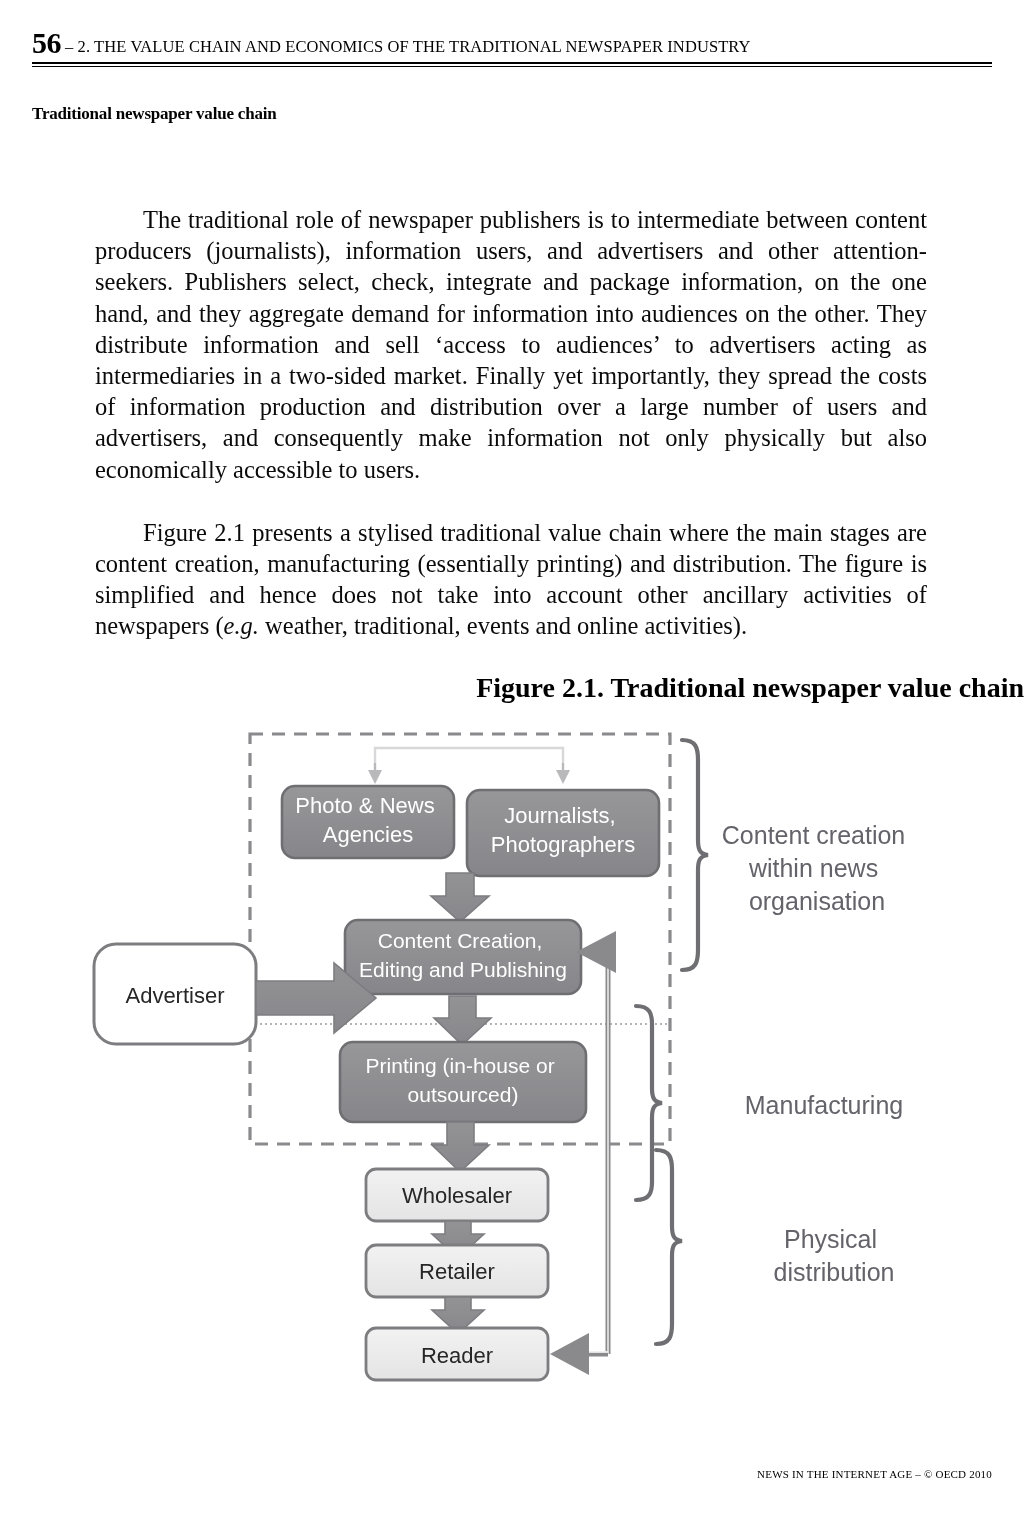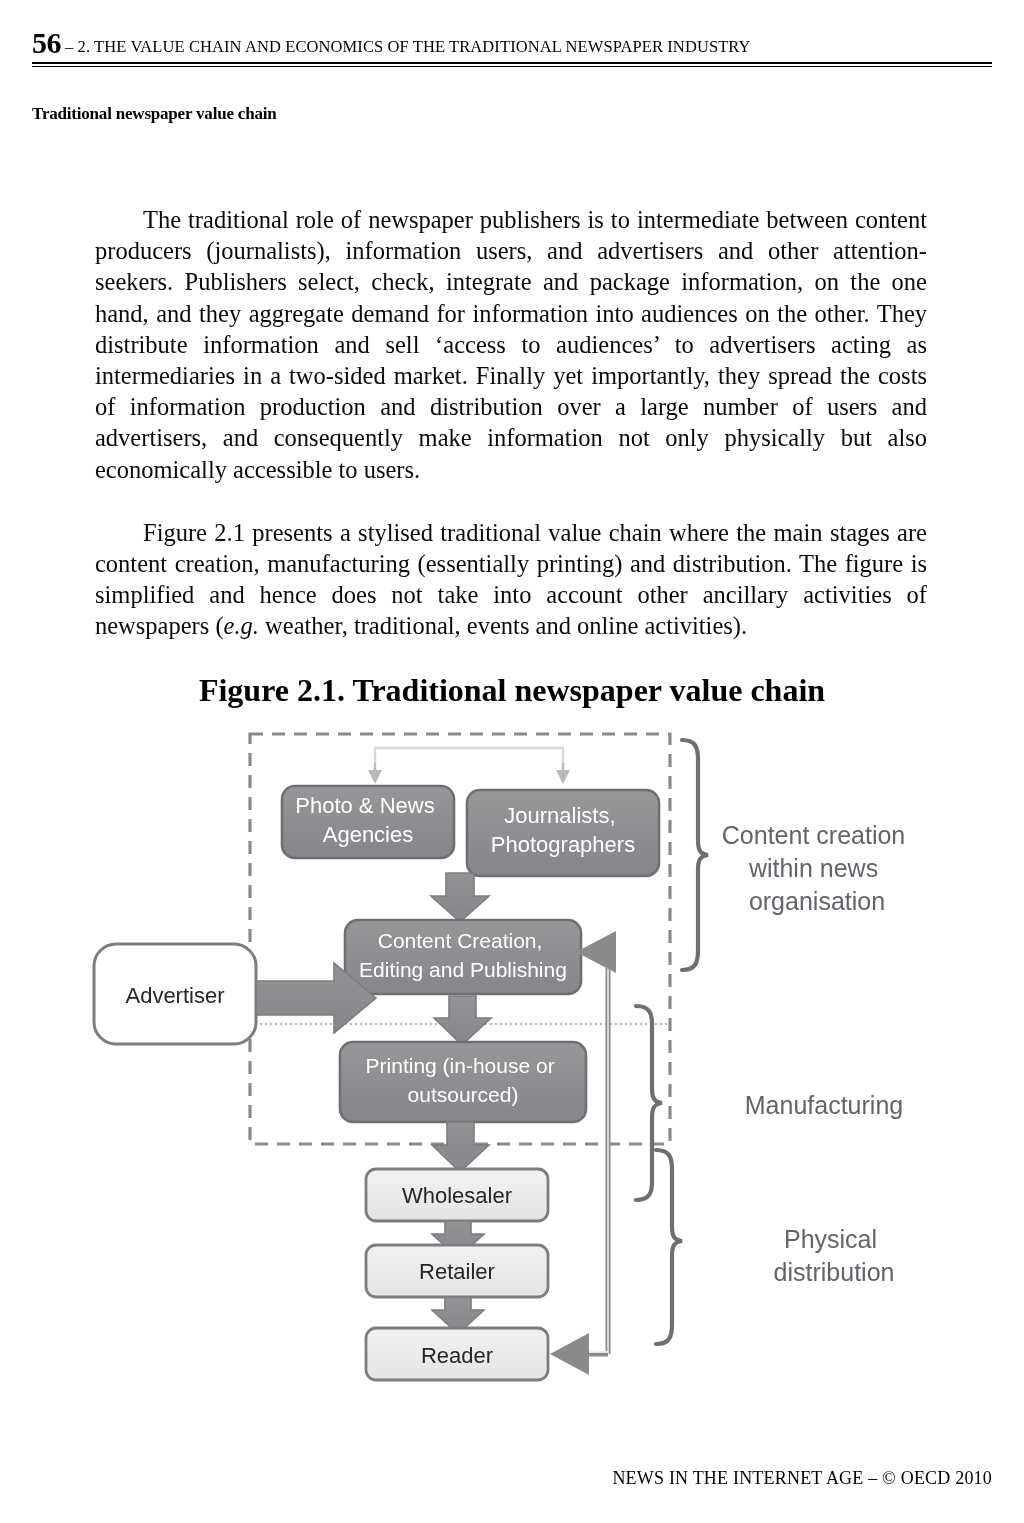--- a/index.html
+++ b/index.html
@@ -87,24 +87,24 @@
   .para em { font-style: italic; }
   #para1 { top: 168px; margin-top: 36px; }
   #para2 { top: 492px; }
 
   
   .fig-caption {
     position: absolute;
     left: 0;
     top: 672px;
     width: 1024px;
-    text-align: center;
+    text-align: right;
     font-family: "Liberation Serif", serif;
     font-weight: bold;
-    font-size: 32px;
+    font-size: 28px;
   }
 
   
   .figure {
     position: absolute;
     left: 4px;
     top: 718px;
     width: 1024px;
     height: 680px;
   }
@@ -113,21 +113,21 @@
   .fl {  
     font-family: "Liberation Sans", sans-serif;
   }
 
   
   .footer {
     position: absolute;
     right: 32px;
     top: 1468px;
     font-family: "Liberation Serif", serif;
-    font-size: 18px;
+    font-size: 11px;
     letter-spacing: 0.2px;
     white-space: nowrap;
   }
 </style>
 </head>
 <body>
 
 <div class="page">
 
   <div class="runhead">

